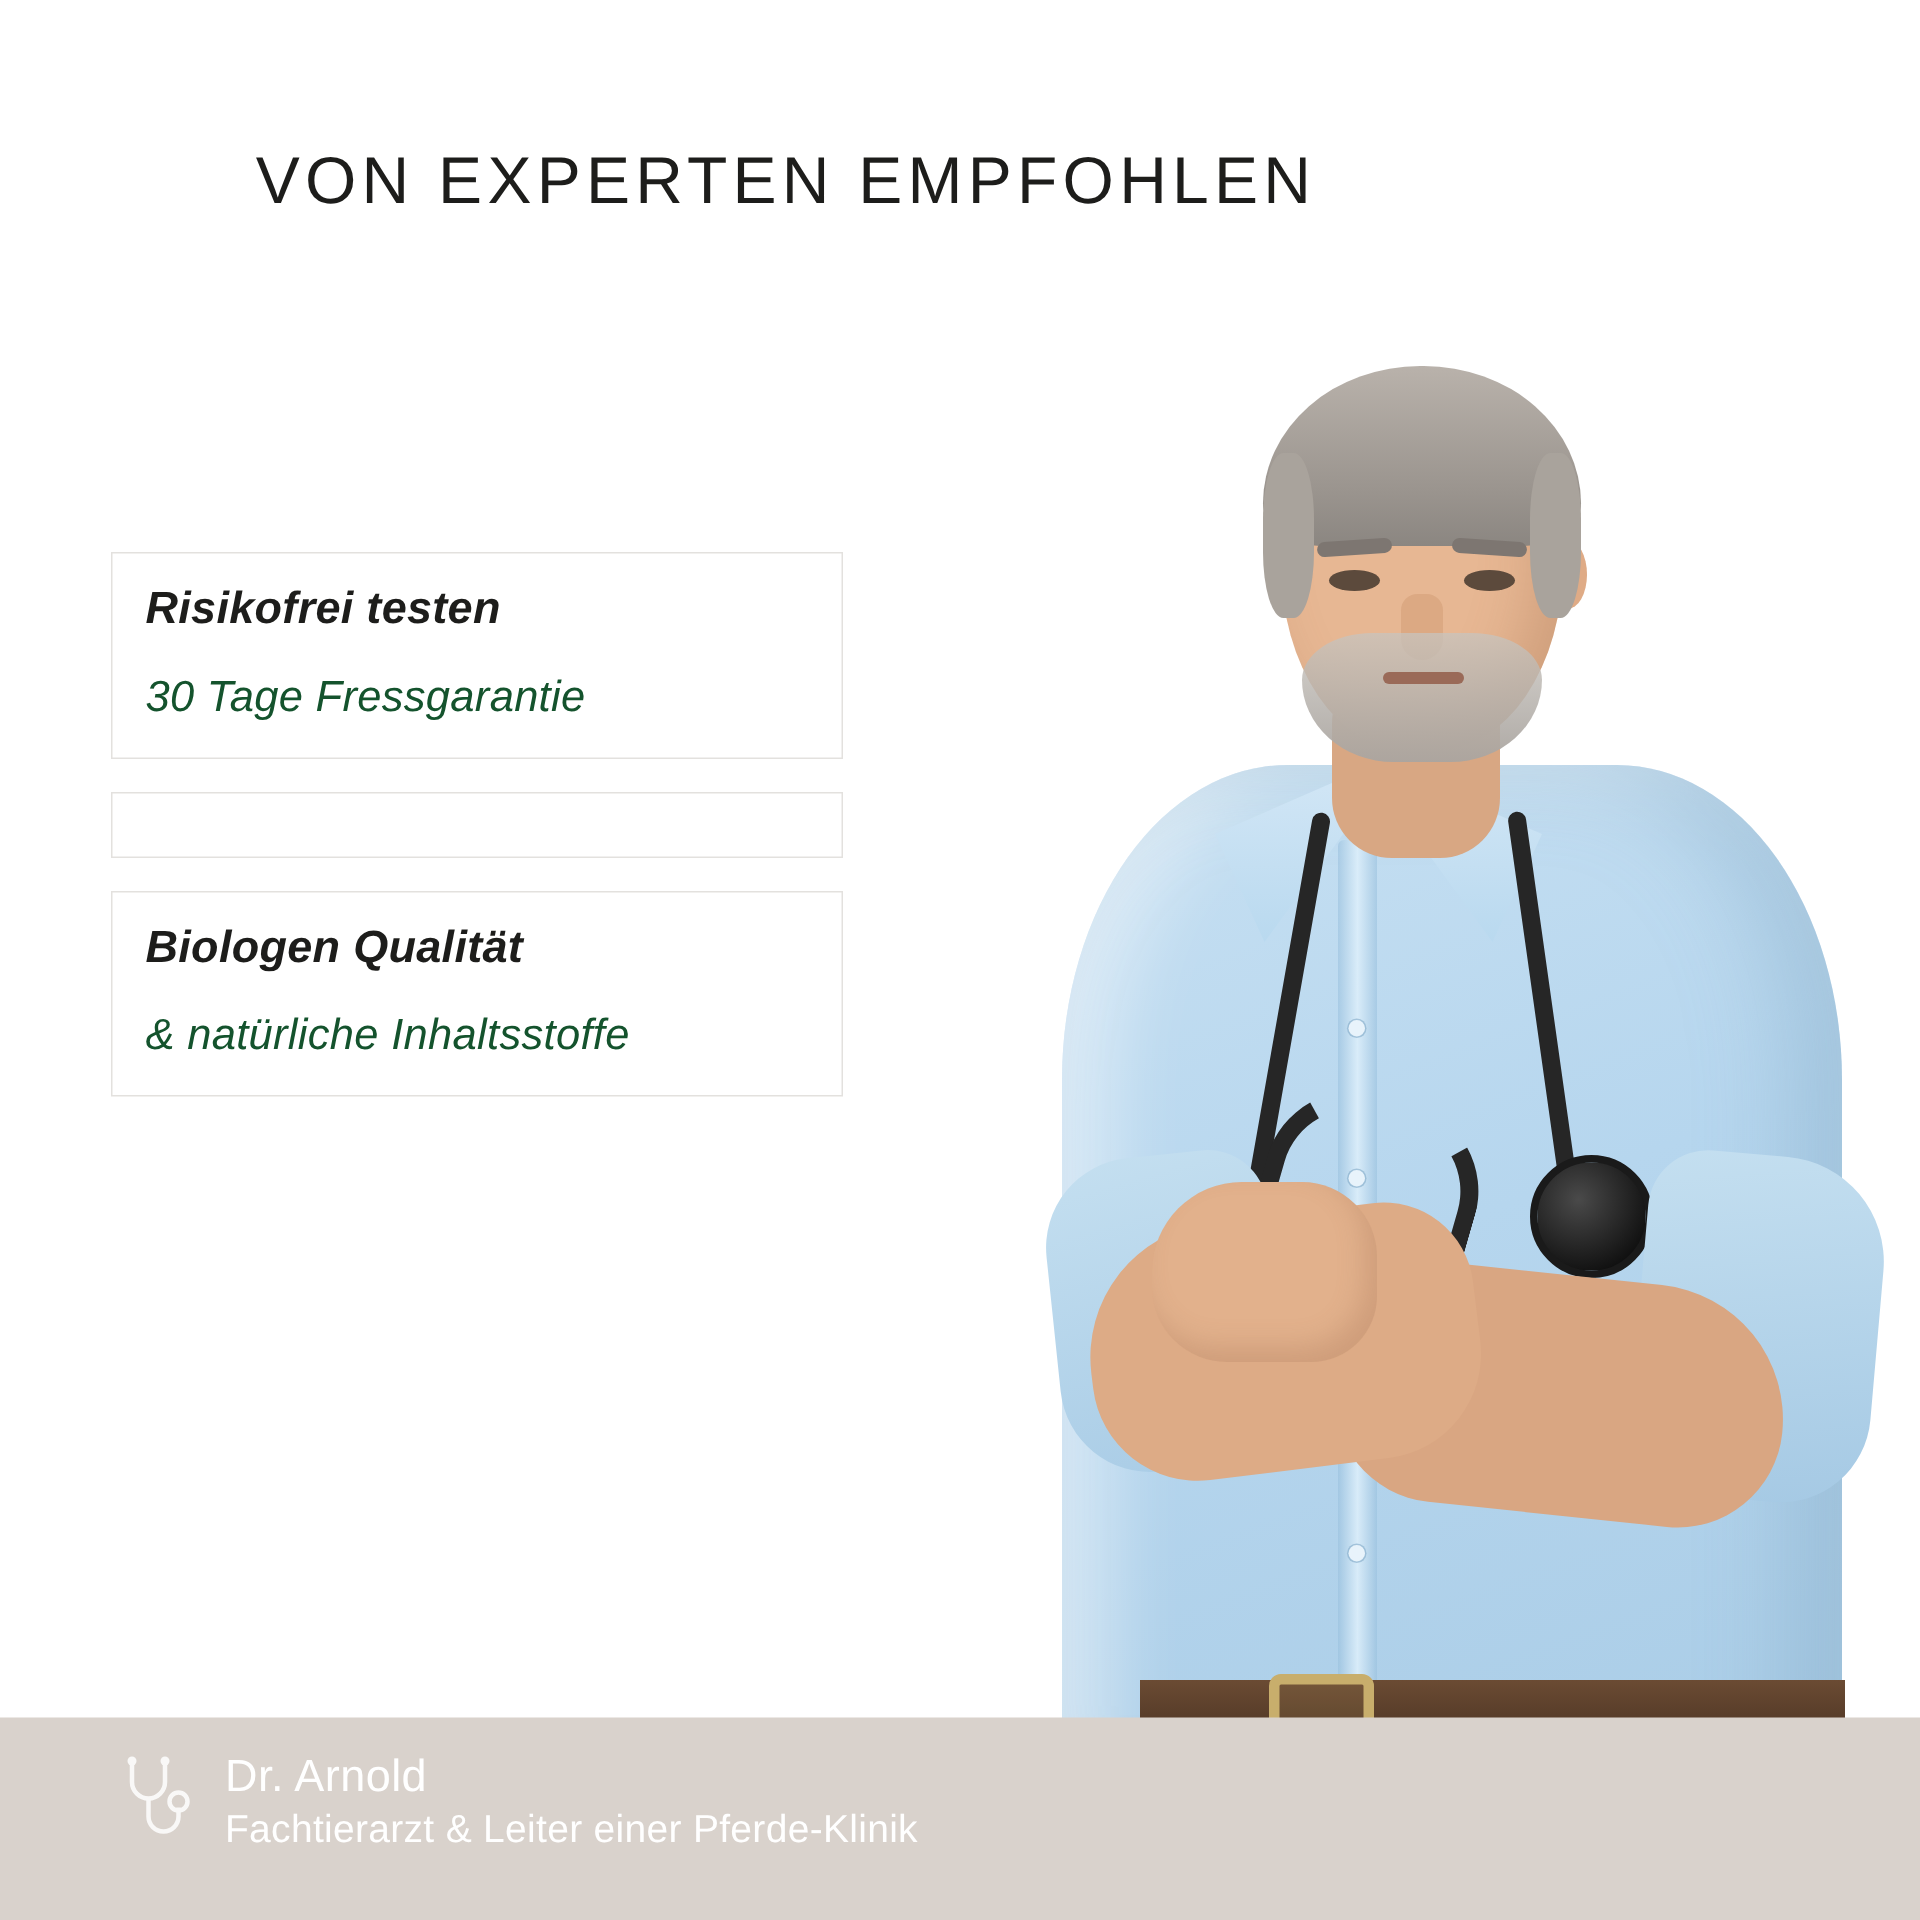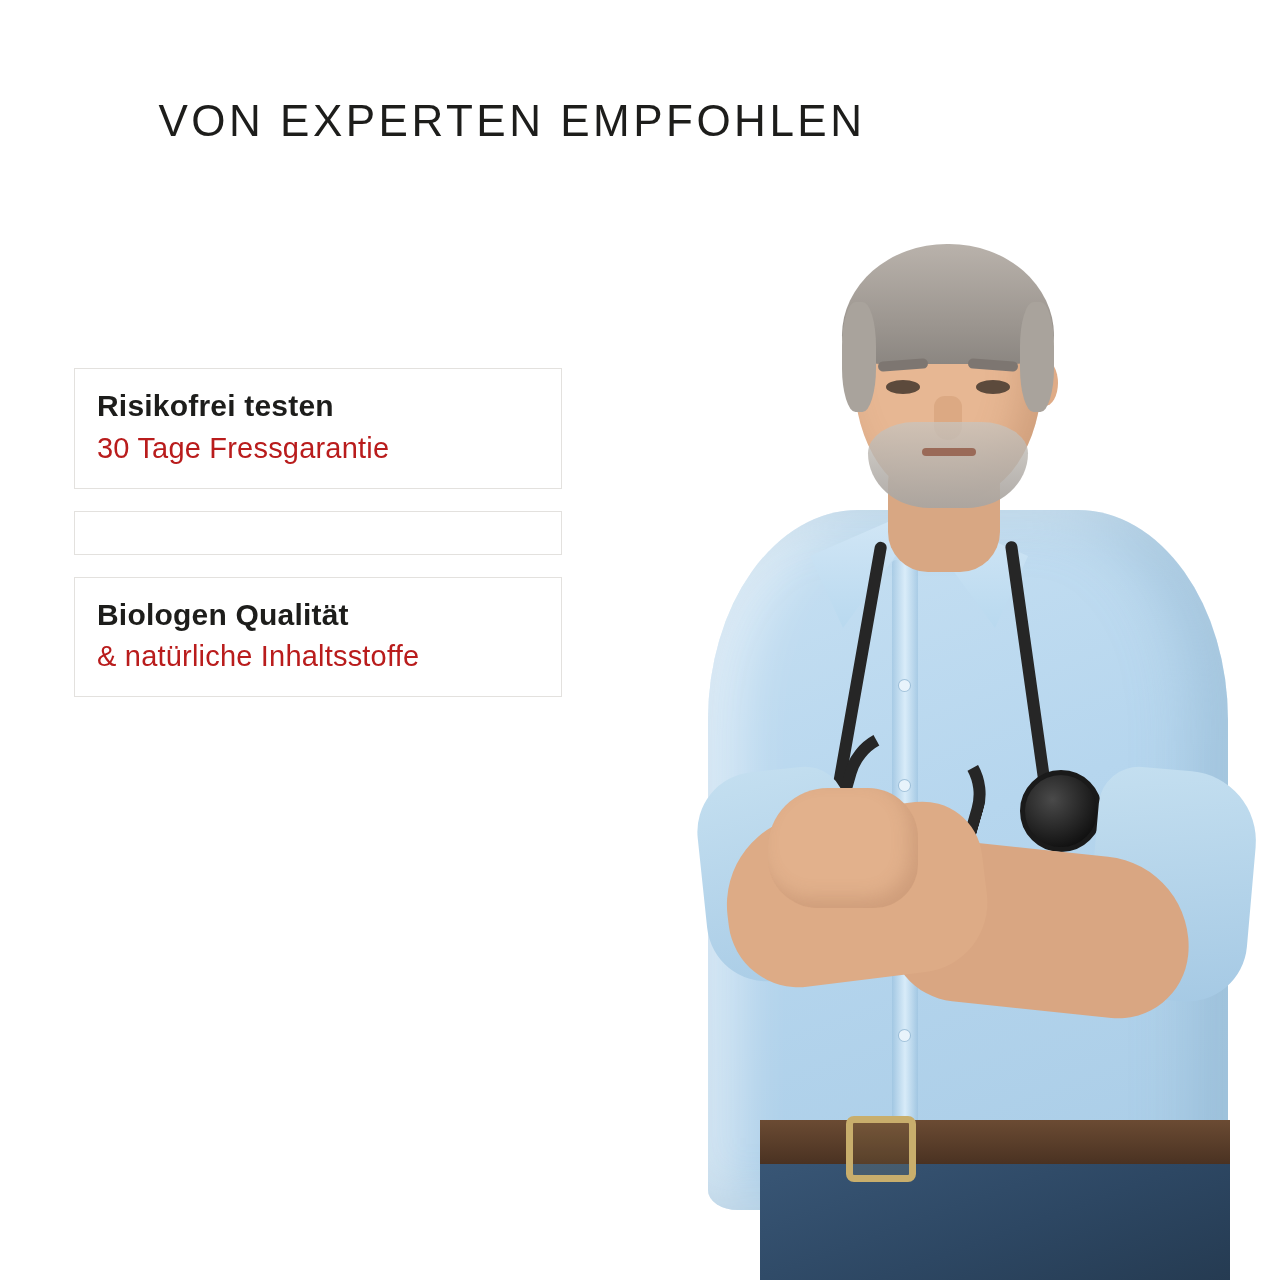--- a/index.html
+++ b/index.html
@@ -16,56 +16,57 @@
     width: 1280px;
     height: 1280px;
     background: #ffffff;
     overflow: hidden;
   }
 
   
   .headline {
     position: absolute;
     top: 96px;
-    left: 0;
+    left: 12px;
     width: 1024px;
     text-align: center;
     font-size: 44px;
     letter-spacing: 3.5px;
     color: #1d1d1b;
     font-weight: 400;
   }
 
   
   .features {
     position: absolute;
     left: 74px;
     top: 368px;
     width: 488px;
+    font-style: italic;
   }
   .feature-box {
     border: 1px solid #e3e1de;
     box-sizing: border-box;
     padding: 20px 22px 22px 22px;
     margin-bottom: 22px;
     background: #ffffff;
   }
   .feature-title {
     font-size: 30px;
     font-weight: 700;
     color: #1d1d1b;
     line-height: 1.16;
     letter-spacing: 0.2px;
   }
   .feature-sub {
     font-size: 29px;
     font-weight: 400;
-    color: #b91c1c;
+    color: #14532d;
     line-height: 1.2;
-    margin-top: 7px;
+    margin-top: 24px;
     letter-spacing: 0.2px;
   }
 
   
   .photo {
     position: absolute;
     right: 0;
     bottom: 0;
     width: 640px;
     height: 1070px;
@@ -420,14 +421,29 @@
     <div class="sleeve-r"></div>
     <div class="arm-r"></div>
     <div class="arm-l"></div>
     <div class="hand"></div>
 
     <div class="jeans"></div>
     <div class="belt"></div>
     <div class="buckle"></div>
   </div>
 
+  <div class="band">
+    <div class="band-inner">
+      <svg class="steth-icon" viewBox="0 0 50 62">
+        <path d="M10 4 v14 a11 11 0 0 0 22 0 V4" fill="none" stroke="#ffffff" stroke-width="3"></path>
+        <path d="M21 29 v12 a10 10 0 0 0 10 10 a10 10 0 0 0 10 -10 v-6" fill="none" stroke="#ffffff" stroke-width="3"></path>
+        <circle cx="41" cy="31" r="6" fill="none" stroke="#ffffff" stroke-width="3"></circle>
+        <circle cx="10" cy="4" r="3" fill="#ffffff"></circle>
+        <circle cx="32" cy="4" r="3" fill="#ffffff"></circle>
+      </svg>
+      <div class="band-text">
+        <div class="name">Dr. Arnold</div>
+        <div class="role">Fachtierarzt &amp; Leiter einer Pferde-Klinik</div>
+      </div>
+    </div>
+  </div>
 
 </div>
 
 </body></html>

